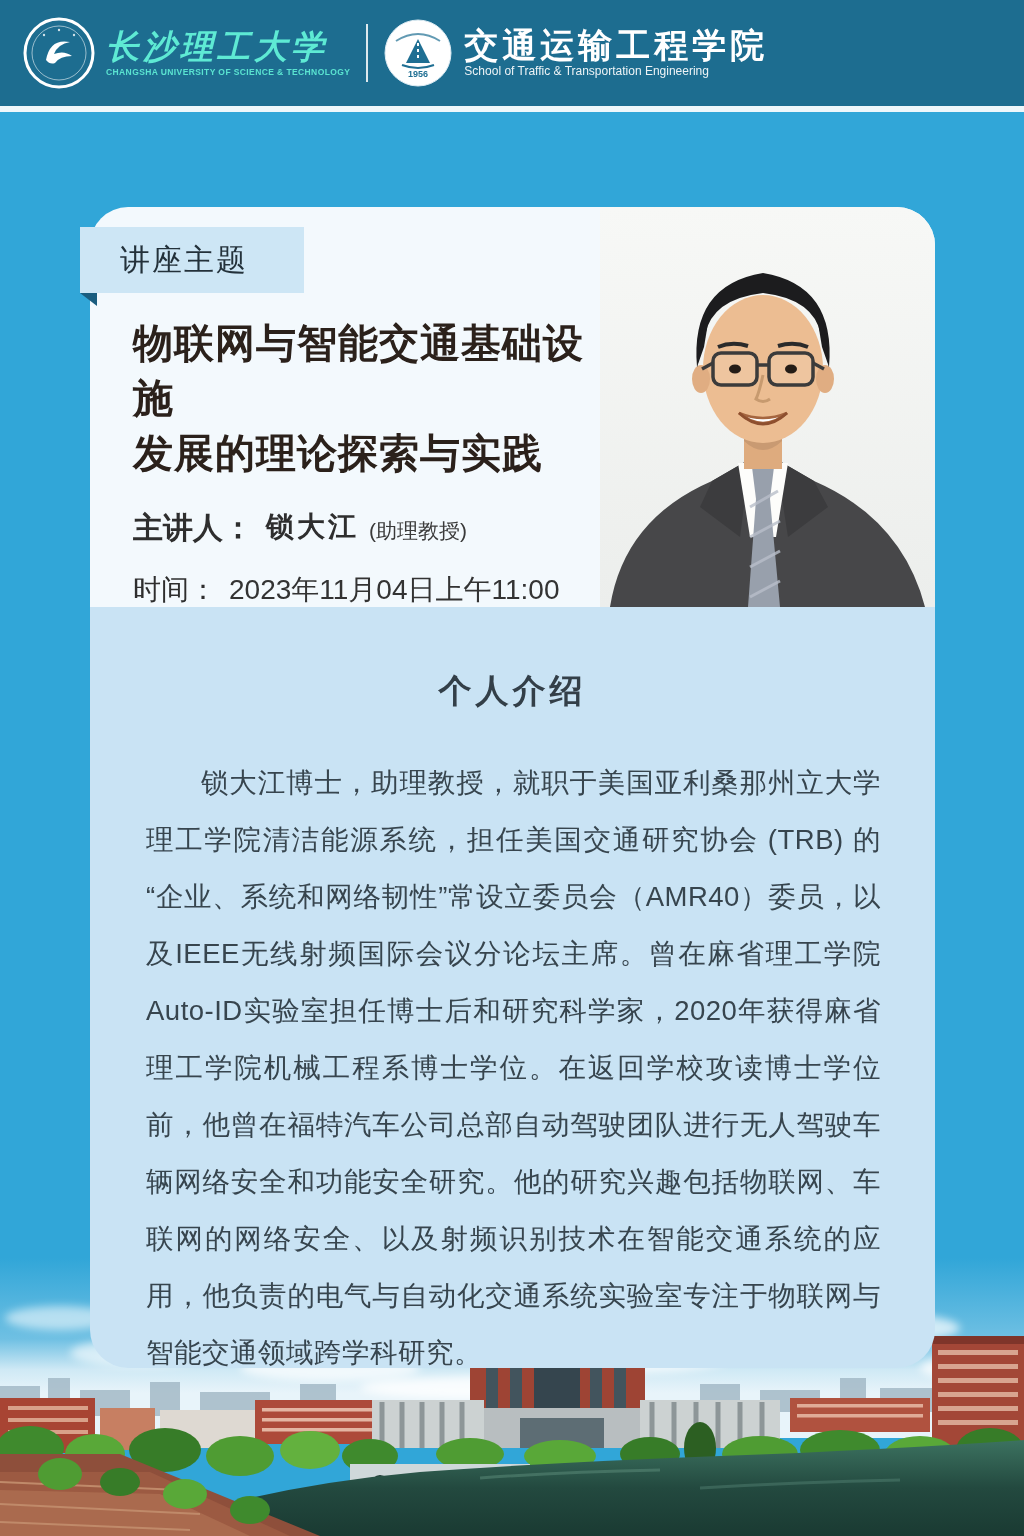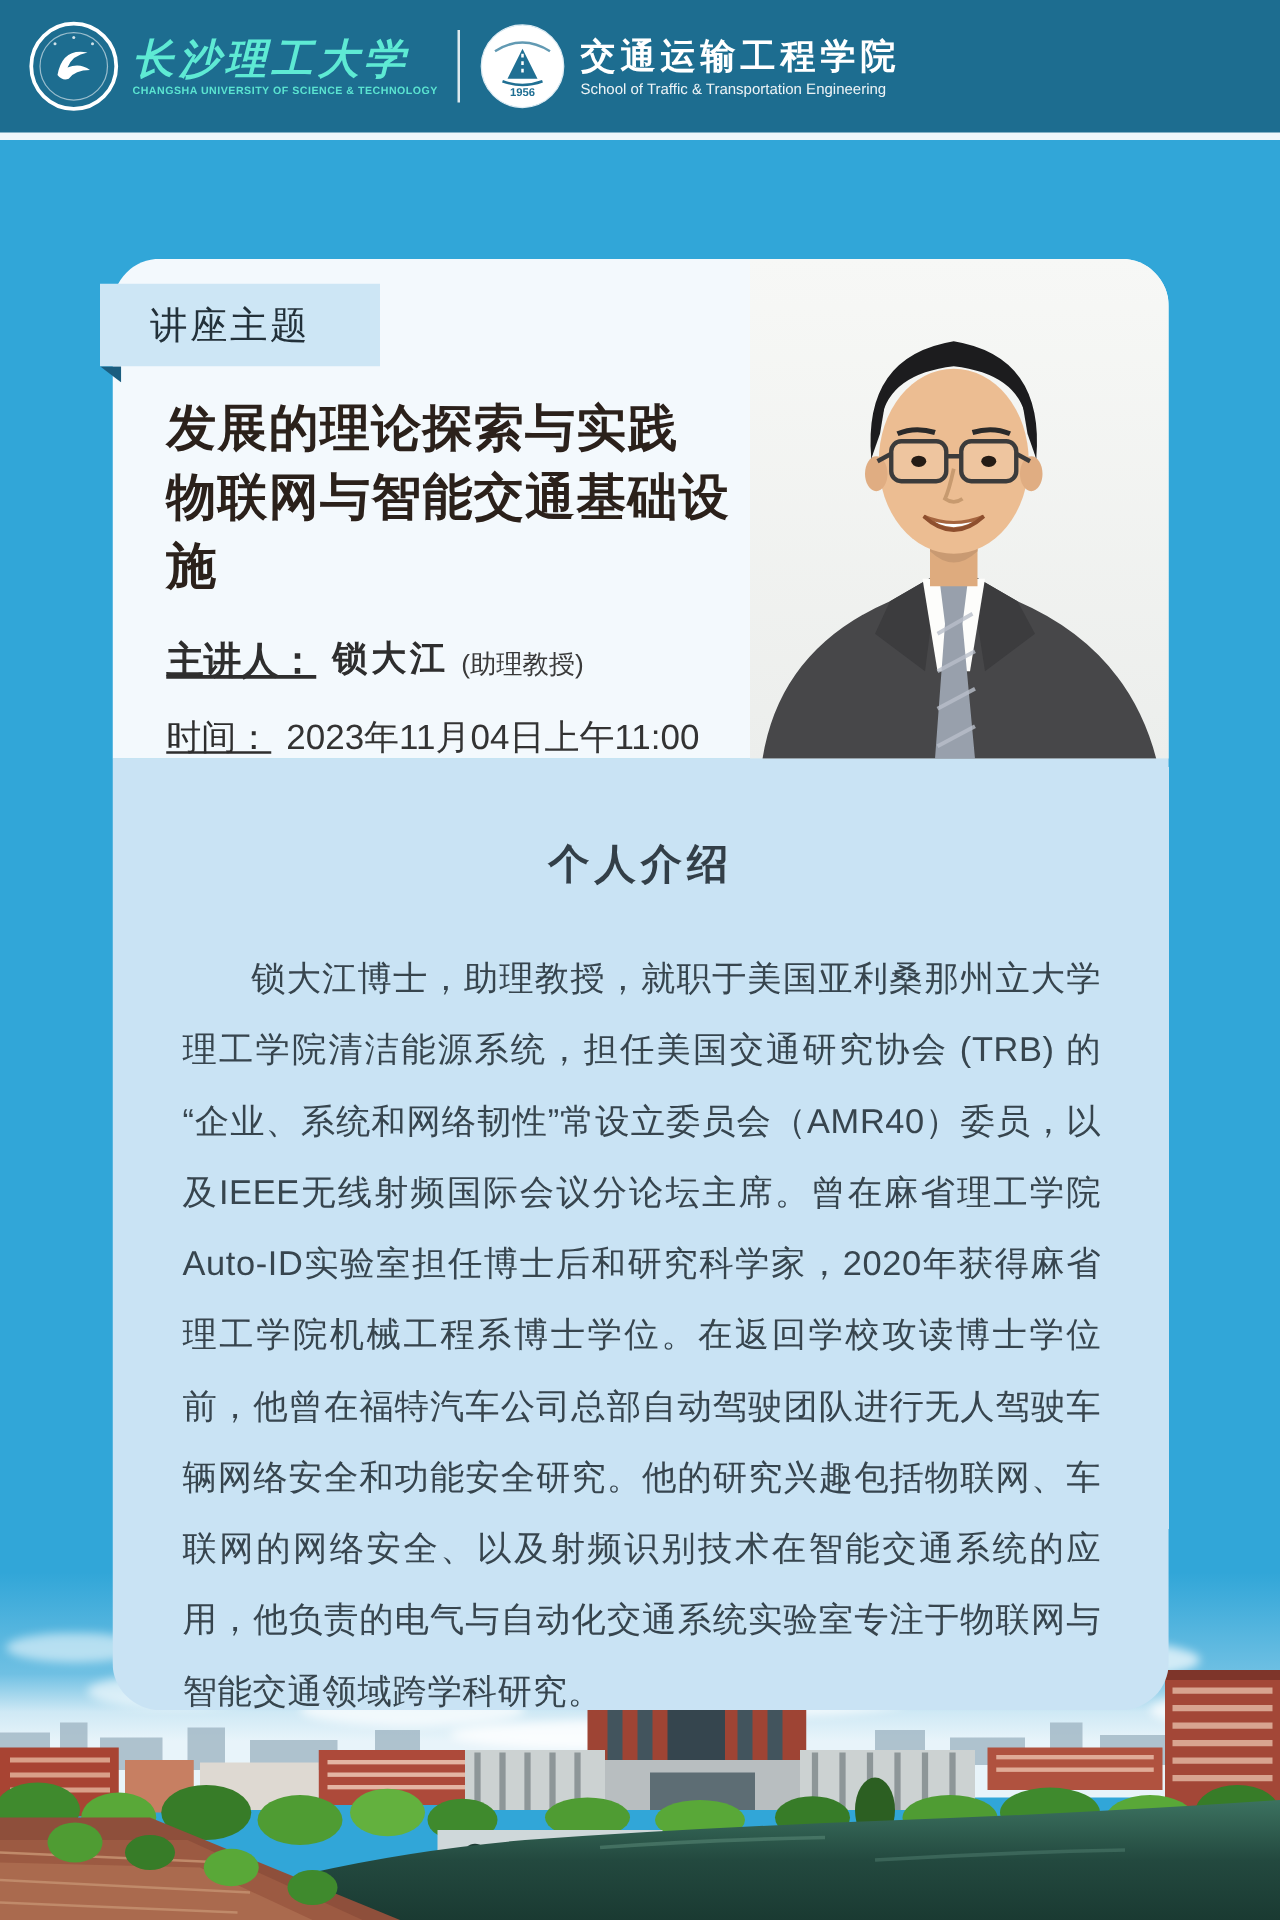--- a/index.html
+++ b/index.html
@@ -17,21 +17,21 @@
   .logo-wrap{display:flex;align-items:center;margin-left:22px;}
   .logo-svg{display:block;}
   .uni-names{margin-left:10px;color:#5eead4;}
   .uni-zh{
     font-family:"DejaVu Serif","Liberation Serif",serif;
     font-style:italic;font-weight:bold;font-size:33px;letter-spacing:4px;line-height:34px;
   }
   .uni-en{font-size:8.5px;letter-spacing:.4px;font-weight:bold;opacity:.95;margin-top:3px;white-space:nowrap;}
   .header-divider{width:2px;height:58px;background:rgba(255,255,255,.85);margin:0 14px 0 16px;}
   .college-names{margin-left:10px;color:#fff;}
-  .college-zh{font-size:28px;font-weight:bold;letter-spacing:4px;line-height:32px;}
+  .college-zh{font-size:34px;font-weight:bold;letter-spacing:4px;line-height:32px;}
   .college-en{font-size:12px;opacity:.92;margin-top:3px;white-space:nowrap;}
   .series-badge{
     position:absolute;right:34px;top:50%;transform:translateY(-56%);
     color:#fff;font-size:31px;font-weight:bold;letter-spacing:2px;white-space:nowrap;
   }
   
   .card{
     position:absolute;left:90px;top:207px;width:845px;height:1161px;
     border-radius:38px;overflow:hidden;z-index:3;
   }
@@ -50,21 +50,21 @@
     margin-top:108px;
     font-family:"DejaVu Serif","Liberation Serif",serif;
     font-weight:bold;font-size:40px;line-height:55px;color:#2b211b;letter-spacing:1px;
   }
   .row{display:flex;align-items:flex-start;color:#2e2e2e;}
   .row-speaker{margin-top:28px;font-size:30px;font-weight:bold;}
   .speaker-name{font-size:28px;margin-left:13px;letter-spacing:3px;}
   .speaker-degree{font-size:21px;font-weight:normal;color:#3a3a3a;margin-left:10px;padding-top:9px;}
   .row-time{margin-top:22px;font-size:28px;}
   .row-place{margin-top:8px;font-size:28px;}
-  .info-label{flex:0 0 auto;color:#2e2e2e;text-decoration:underline;}
+  .info-label{flex:0 0 auto;color:#2e2e2e;}
   .info-value{margin-left:12px;line-height:38px;color:#333;}
   
   .speaker-photo{position:absolute;right:0;bottom:0;width:335px;height:400px;}
   
   .bio-heading{
     margin:0;padding-top:62px;text-align:center;
     font-size:33px;font-weight:bold;letter-spacing:4px;color:#333f48;
   }
   .bio-text{
     margin:40px 54px 0 56px;
@@ -250,22 +250,22 @@
       <ellipse cx="120" cy="224" rx="20" ry="14" fill="#377c28"></ellipse>
       <ellipse cx="185" cy="236" rx="22" ry="15" fill="#59a838"></ellipse>
       <ellipse cx="250" cy="252" rx="20" ry="14" fill="#3f8a2d"></ellipse>
     </g>
   </svg>
 
   <div class="card">
     <div class="card-top">
       <div class="lecture-info">
         <div class="lecture-title">
+          <div>物联网与智能交通基础设施</div>
           <div>发展的理论探索与实践</div>
-          <div>物联网与智能交通基础设施</div>
         </div>
         <div class="row row-speaker">
           <span class="info-label">主讲人：</span>
           <span class="speaker-name">锁大江</span>
           <span class="speaker-degree">(助理教授)</span>
         </div>
         <div class="row row-time">
           <span class="info-label">时间：</span>
           <span class="info-value">
             <span>2023年11月04日上午11:00</span><br>

